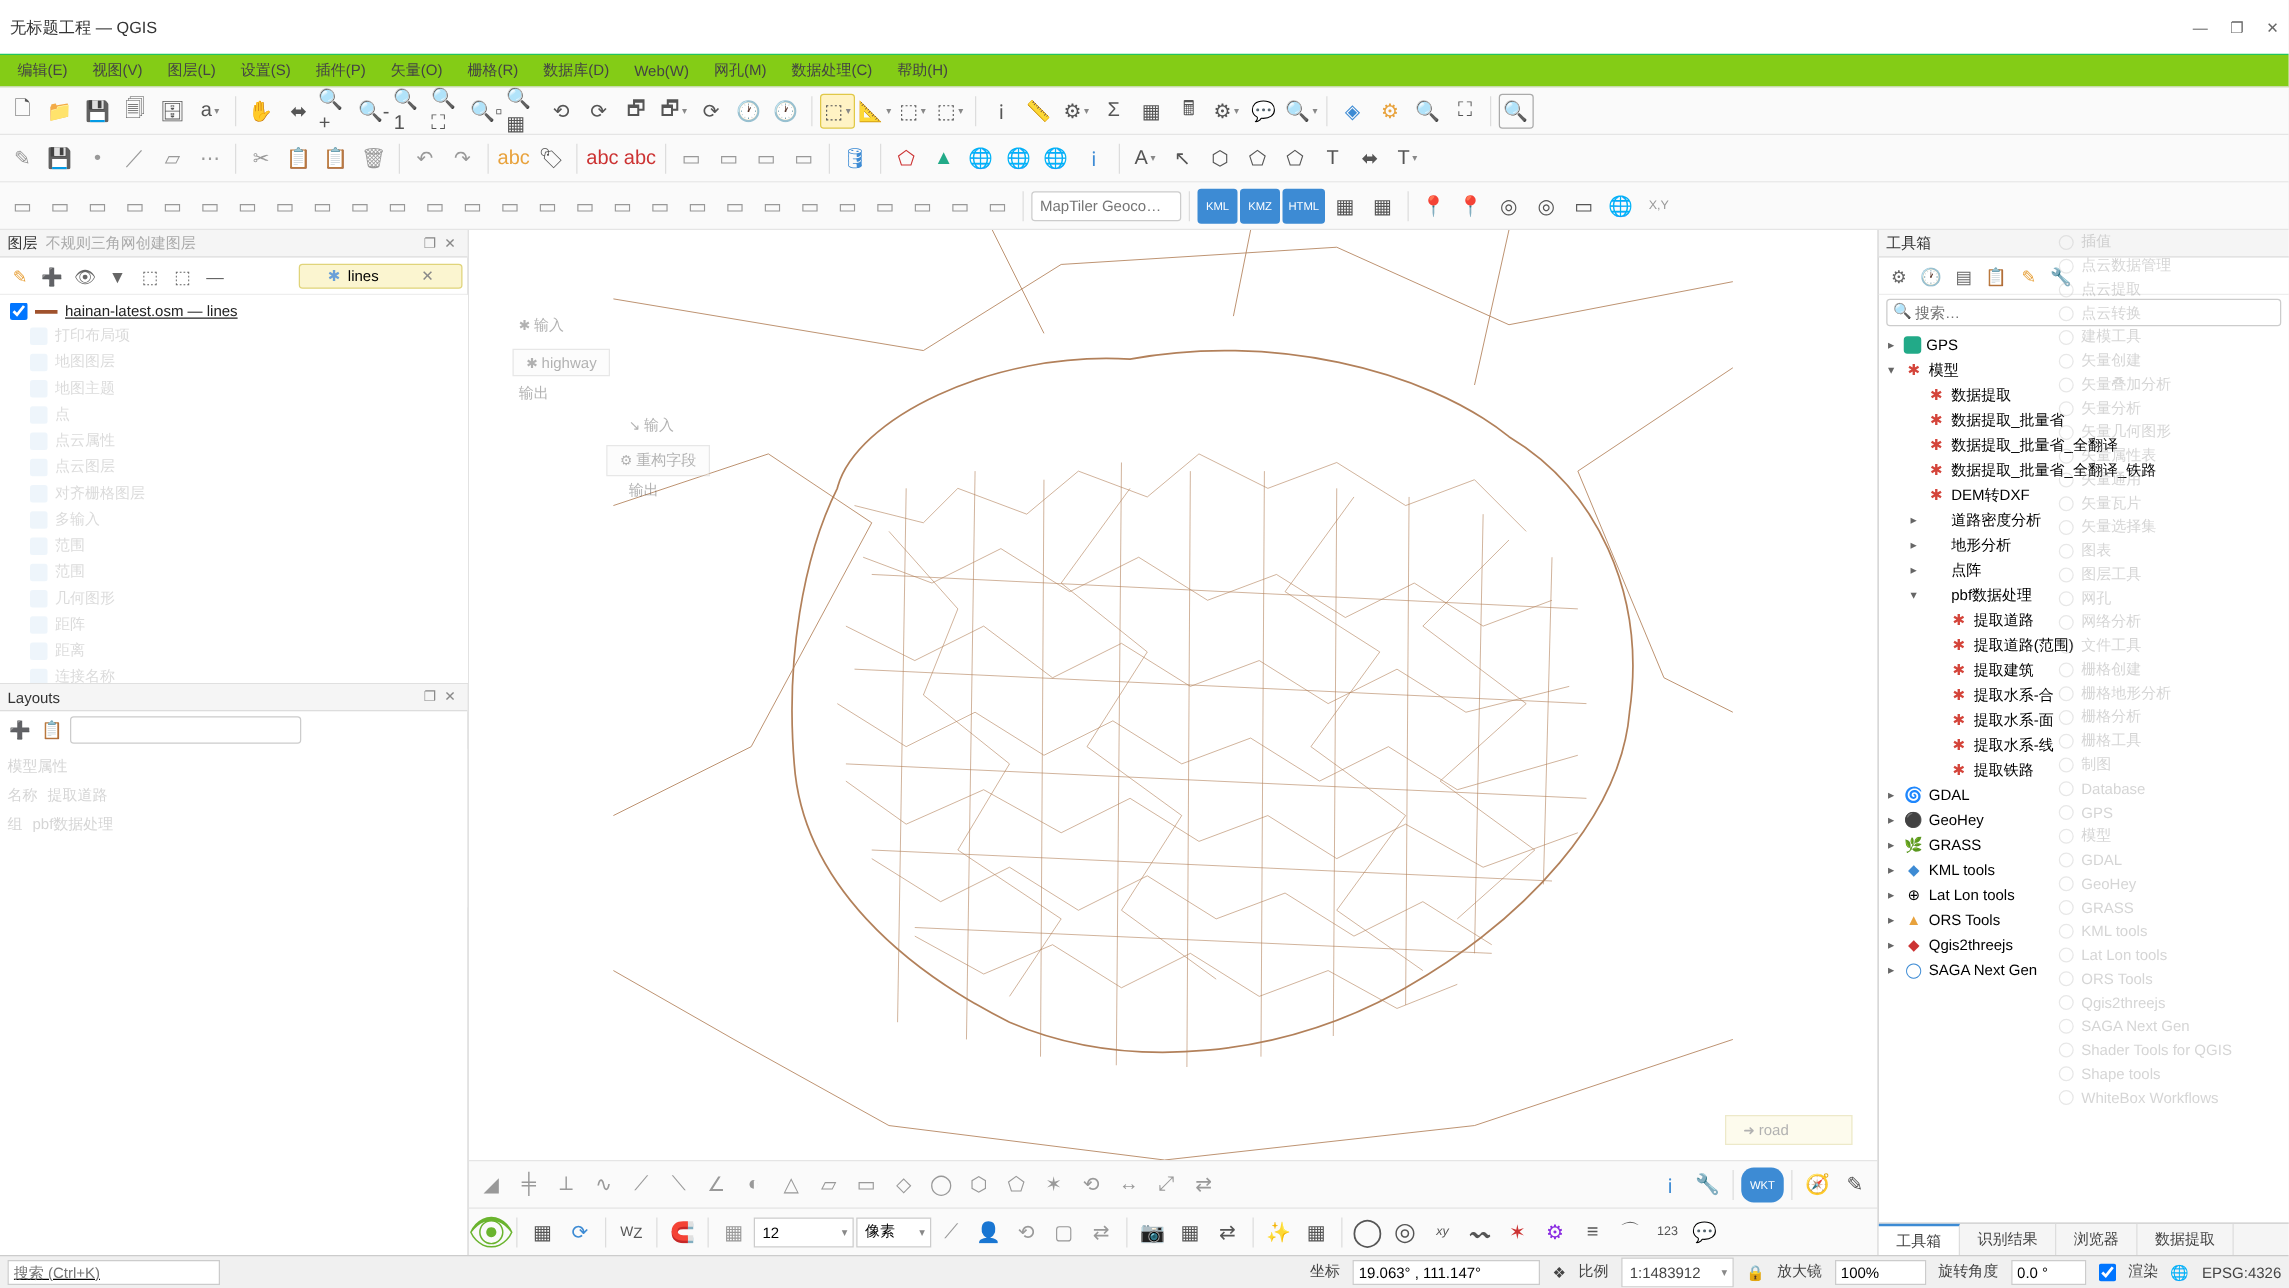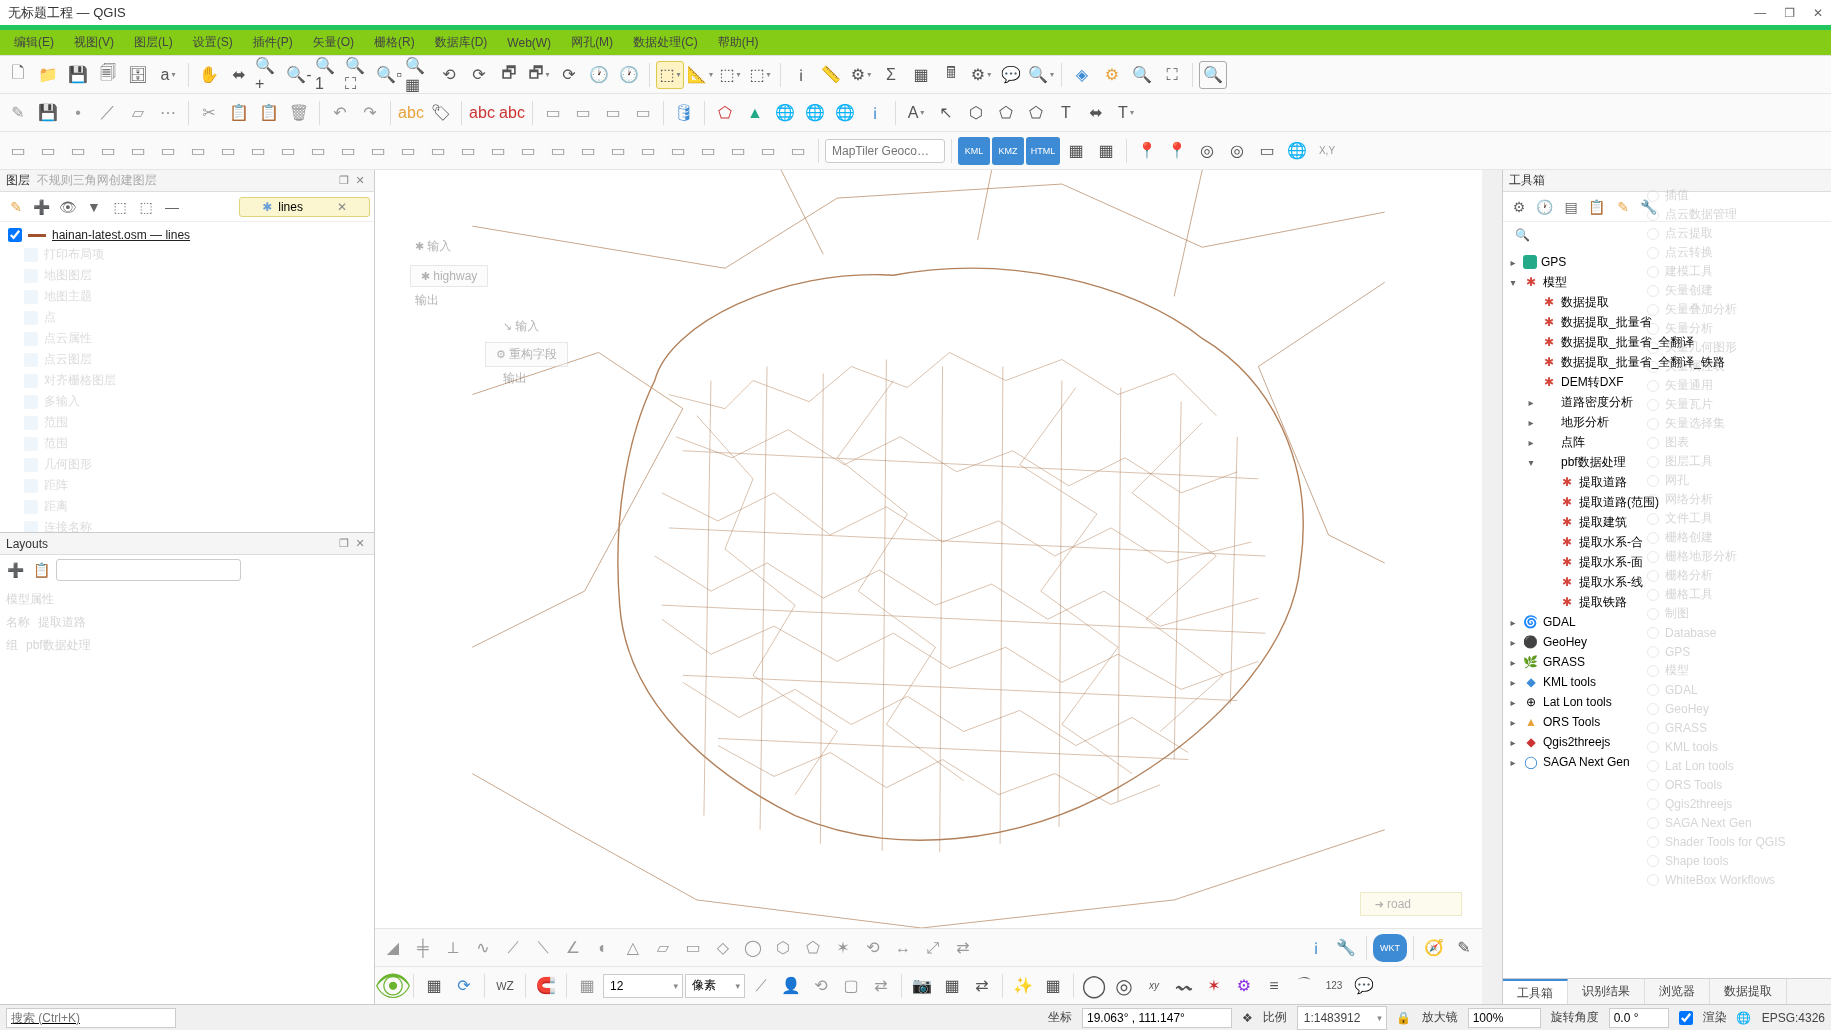--- a/index.html
+++ b/index.html
@@ -1,19 +1,19 @@
 <!DOCTYPE html>
 <html><head>
 <meta charset="utf-8">
 <style>
 * { margin: 0; padding: 0; box-sizing: border-box; font-family: "Microsoft YaHei", "Segoe UI", Arial, sans-serif; font-size: 12px; }
 body { background: #f0f0f0; width: 1831px; height: 1030px; overflow: hidden; display: flex; flex-direction: column; }
 
 
-.titlebar { height: 30px; background: #fff; display: flex; align-items: center; padding: 0 8px; border-bottom: 5px solid #22c55e; }
+.titlebar { height: 44px; background: #fff; display: flex; align-items: center; padding: 0 8px; border-bottom: 1px solid #22c55e; }
 .titlebar .title { flex: 1; color: #333; font-size: 13px; }
 .titlebar .wincontrols { display: flex; gap: 18px; color: #666; font-size: 14px; }
 
 
 .menubar { height: 26px; background: #84cc16; display: flex; align-items: center; padding: 0 4px; border-bottom: 1px solid #e0e0e0; }
 .menubar .mi { padding: 3px 10px; color: #444; cursor: pointer; }
 
 
 .toolbar { height: 38px; background: #fafafa; display: flex; align-items: center; padding: 0 4px; border-bottom: 1px solid #e5e5e5; gap: 2px; overflow: hidden; }
 .tbtn { width: 28px; height: 28px; display: inline-flex; align-items: center; justify-content: center; border-radius: 3px; cursor: pointer; font-size: 16px; color: #555; }
@@ -46,21 +46,21 @@
 .layouts-toolbar { height: 30px; display: flex; align-items: center; padding: 0 4px; gap: 2px; }
 .layouts-search { flex: 1; height: 22px; border: 1px solid #ccc; border-radius: 3px; padding: 0 6px 0 22px; position: relative; }
 
 
 .canvas { flex: 1; display: flex; flex-direction: column; position: relative; }
 .canvas-body { flex: 1; background: #fff; position: relative; overflow: hidden; }
 .map-svg { width: 100%; height: 100%; }
 .map-overlay { position: absolute; opacity: .45; font-size: 11px; color: #555; }
 
 
-.rightcol { width: 329px; display: flex; flex-direction: column; background: #fff; border-left: 1px solid #ccc; margin-left: 20px; }
+.rightcol { width: 329px; display: flex; flex-direction: column; background: #fff; border-left: 1px solid #ccc; }
 .toolbox-search { height: 28px; display: flex; align-items: center; padding: 0 6px; }
 .toolbox-search input { flex: 1; height: 22px; border: 1px solid #ccc; border-radius: 3px; padding: 0 6px 0 22px; }
 .tree { flex: 1; overflow: auto; padding: 2px 0; }
 .tree-row { display: flex; align-items: center; gap: 4px; padding: 1px 4px; height: 20px; cursor: pointer; white-space: nowrap; }
 .tree-twisty { width: 12px; text-align: center; color: #666; font-size: 10px; }
 .tree-icon { width: 16px; height: 16px; display: inline-flex; align-items: center; justify-content: center; font-size: 12px; }
 .ti-provider-model { color: #d4443a; }
 .ti-model { color: #d4443a; }
 
 .bottom-tabs { height: 26px; display: flex; border-top: 1px solid #ccc; background: #f5f5f5; }
@@ -498,20 +498,21 @@
     <div class="panel-toolbar">
       <span class="ptbtn">⚙</span>
       <span class="ptbtn">🕐</span>
       <span class="ptbtn">▤</span>
       <span class="ptbtn">📋</span>
       <span class="ptbtn ic-orange">✎</span>
       <span class="ptbtn">🔧</span>
     </div>
     <div class="toolbox-search" style="position:relative">
       <span style="position:absolute;left:12px;top:6px;color:#aaa">🔍</span>
+      <input placeholder="搜索…" style="">
     </div>
     <div class="tree" id="toolbox-tree">
         <div class="tree-row" style="padding-left: 4px;">
           <span class="tree-twisty">▸</span>
           <span class="tree-icon" style="background:#2a8;border-radius:3px;width:14px;height:14px"></span>
           <span>GPS</span>
         </div>
         <div class="tree-row" style="padding-left: 4px;">
           <span class="tree-twisty">▾</span>
           <span class="tree-icon ti-provider-model">✱</span>
@@ -638,21 +639,21 @@
           <span>SAGA Next Gen</span>
         </div>
       </div>
     <div class="bottom-tabs" id="bottom-tabs">
         <div class="btab active">工具箱</div>
         <div class="btab">识别结果</div>
         <div class="btab">浏览器</div>
         <div class="btab">数据提取</div>
       </div>
 
-    <div class="ghost-right" id="ghost-right-box" style="top:16px;">
+    <div class="ghost-right" id="ghost-right-box" style="top:0;">
         <div>
           <span style="width:12px;height:12px;border:1px solid #bbb;border-radius:6px;display:inline-block"></span>
           <span>插值</span>
         </div>
         <div>
           <span style="width:12px;height:12px;border:1px solid #bbb;border-radius:6px;display:inline-block"></span>
           <span>点云数据管理</span>
         </div>
         <div>
           <span style="width:12px;height:12px;border:1px solid #bbb;border-radius:6px;display:inline-block"></span>

